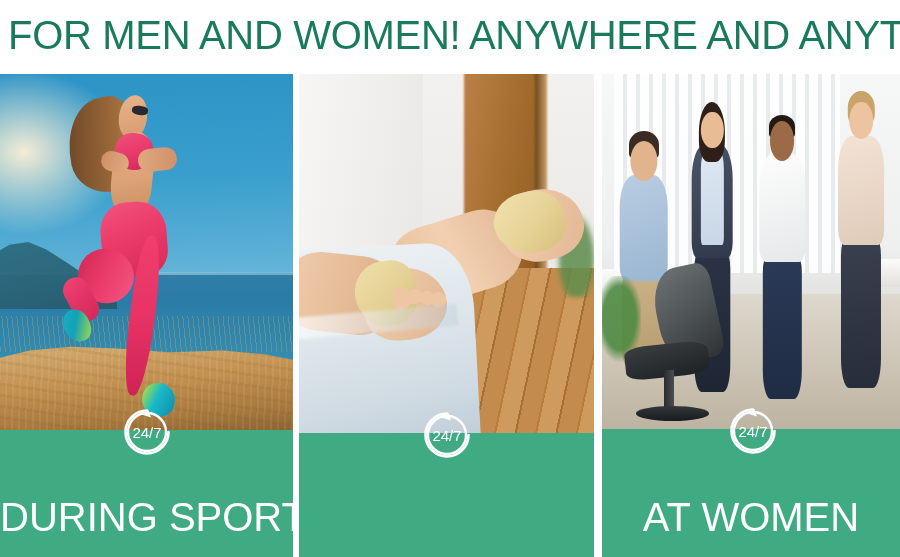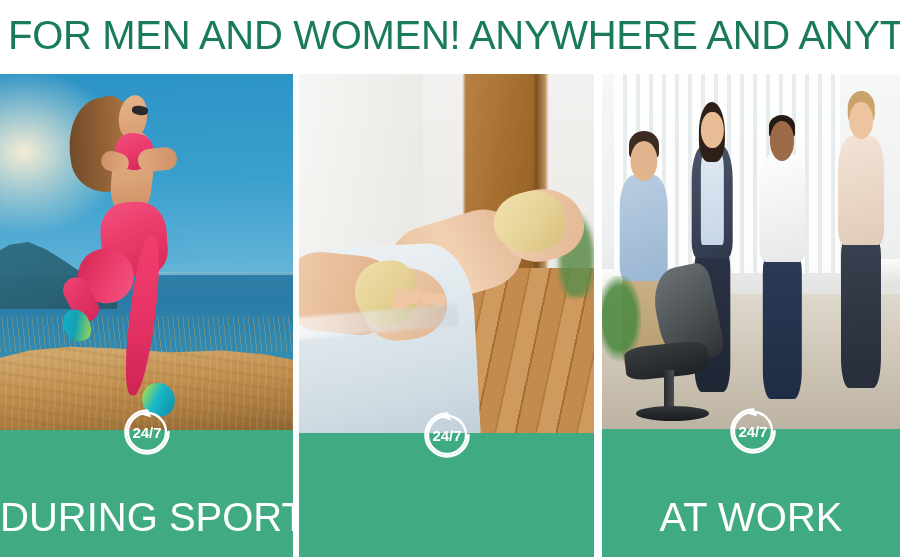--- a/index.html
+++ b/index.html
@@ -329,21 +329,21 @@
   .band {
     position:absolute; left:0; right:0; bottom:0;
     background:#40ab82;
   }
   .panel-1 .band { height:127px; }
   .panel-2 .band { height:124px; }
   .panel-3 .band { height:128px; }
 
   .badge {
     position:absolute; left:50%; transform:translateX(-50%);
-    width:52px; height:52px;font-weight:bold;
+    width:52px; height:52px;
   }
   .panel-1 .badge { top:-24px; margin-left:0px; }
   .panel-2 .badge { top:-24px; margin-left:0px; }
   .panel-3 .badge { top:-24px; margin-left:2px; }
   .badge svg { display:block; width:52px; height:52px; overflow:visible; }
 
   .caption {
     position:absolute; left:0; right:0; bottom:18px;
     text-align:center;
     color:#ffffff;
@@ -482,18 +482,18 @@
       </div>
       <div class="band">
         <div class="badge">
           <svg viewBox="0 0 52 52" aria-hidden="true">
             <circle cx="26" cy="26" r="19" fill="none" stroke="#ffffff" stroke-width="2.4"></circle>
             <path d="M 26 4.5 A 21.5 21.5 0 1 0 47.5 26" fill="none" stroke="#ffffff" stroke-width="2.6" stroke-linecap="round"></path>
             <path d="M 20.5 8.5 L 27.5 4 L 30 11.5 Z" fill="#ffffff"></path>
             <text x="26" y="31.5" text-anchor="middle" font-family="Liberation Sans, sans-serif" font-size="15" fill="#ffffff">24/7</text>
           </svg>
         </div>
-        <div class="caption">AT WORK</div>
+        <div class="caption">AT WOMEN</div>
       </div>
     </div>
 
   </div>
 </div>
 
 </body></html>

